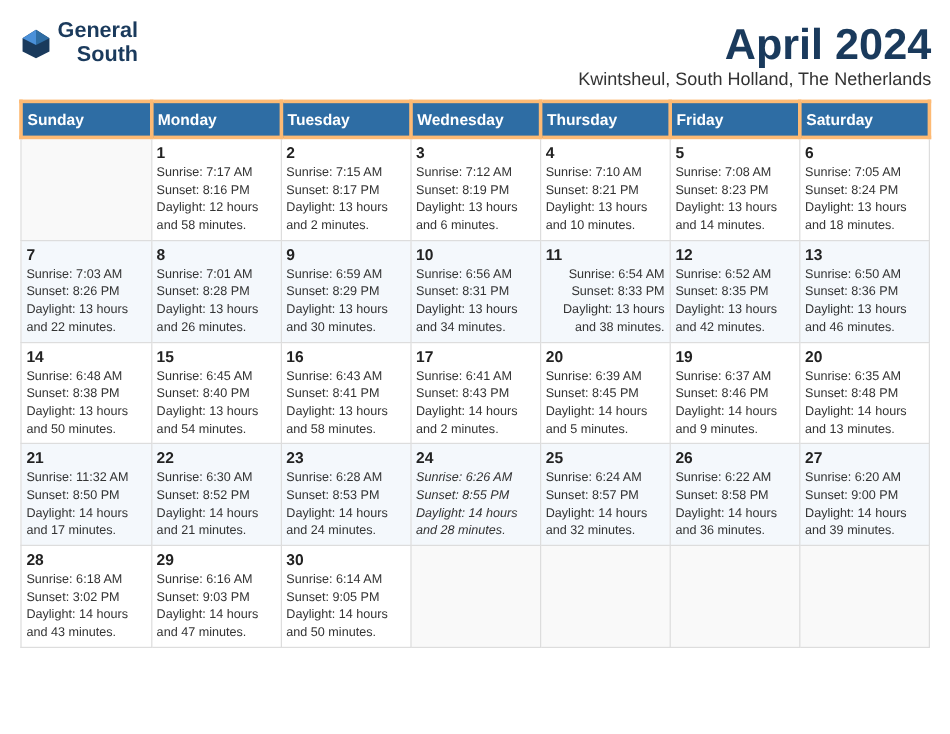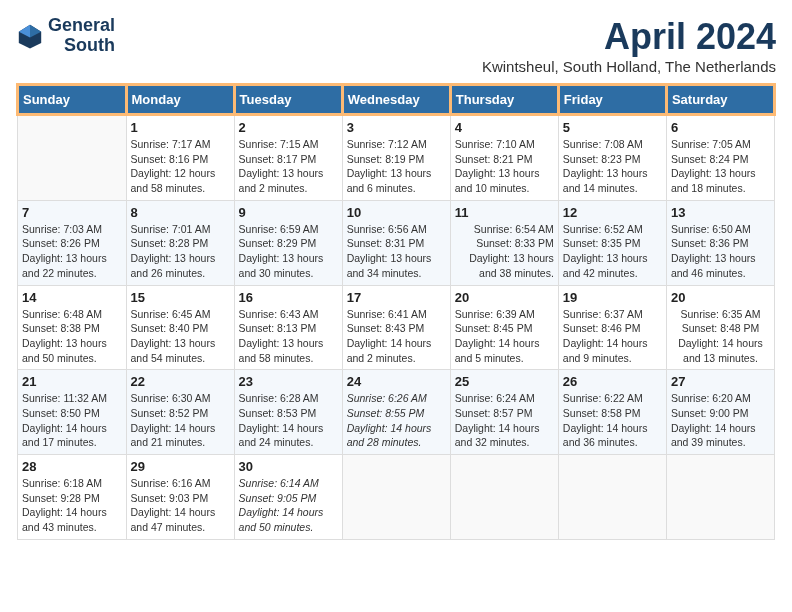--- a/index.html
+++ b/index.html
@@ -235,21 +235,21 @@
         <td>
           <div class="day-number">15</div>
           <div class="day-info" style="white-space: pre-line;">Sunrise: 6:45 AM
 Sunset: 8:40 PM
 Daylight: 13 hours
 and 54 minutes.</div>
         </td>
         <td>
           <div class="day-number">16</div>
           <div class="day-info" style="white-space: pre-line;">Sunrise: 6:43 AM
-Sunset: 8:13 PM
+Sunset: 8:41 PM
 Daylight: 13 hours
 and 58 minutes.</div>
         </td>
         <td>
           <div class="day-number">17</div>
           <div class="day-info" style="white-space: pre-line;">Sunrise: 6:41 AM
 Sunset: 8:43 PM
 Daylight: 14 hours
 and 2 minutes.</div>
         </td>
@@ -262,21 +262,21 @@
         </td>
         <td>
           <div class="day-number">19</div>
           <div class="day-info" style="white-space: pre-line;">Sunrise: 6:37 AM
 Sunset: 8:46 PM
 Daylight: 14 hours
 and 9 minutes.</div>
         </td>
         <td>
           <div class="day-number">20</div>
-          <div class="day-info" style="white-space: pre-line; text-align: center;">Sunrise: 6:35 AM
+          <div class="day-info" style="white-space: pre-line;">Sunrise: 6:35 AM
 Sunset: 8:48 PM
 Daylight: 14 hours
 and 13 minutes.</div>
         </td>
       </tr>
       <tr>
         <td>
           <div class="day-number">21</div>
           <div class="day-info" style="white-space: pre-line;">Sunrise: 11:32 AM
 Sunset: 8:50 PM
@@ -323,34 +323,34 @@
           <div class="day-info" style="white-space: pre-line;">Sunrise: 6:20 AM
 Sunset: 9:00 PM
 Daylight: 14 hours
 and 39 minutes.</div>
         </td>
       </tr>
       <tr>
         <td>
           <div class="day-number">28</div>
           <div class="day-info" style="white-space: pre-line;">Sunrise: 6:18 AM
-Sunset: 9:28 PM
+Sunset: 3:02 PM
 Daylight: 14 hours
 and 43 minutes.</div>
         </td>
         <td>
           <div class="day-number">29</div>
           <div class="day-info" style="white-space: pre-line;">Sunrise: 6:16 AM
 Sunset: 9:03 PM
 Daylight: 14 hours
 and 47 minutes.</div>
         </td>
         <td>
           <div class="day-number">30</div>
-          <div class="day-info" style="white-space: pre-line; font-style: italic;">Sunrise: 6:14 AM
+          <div class="day-info" style="white-space: pre-line;">Sunrise: 6:14 AM
 Sunset: 9:05 PM
 Daylight: 14 hours
 and 50 minutes.</div>
         </td>
         <td class="empty-cell"></td>
         <td class="empty-cell"></td>
         <td class="empty-cell"></td>
         <td class="empty-cell"></td>
       </tr>
     </tbody>

